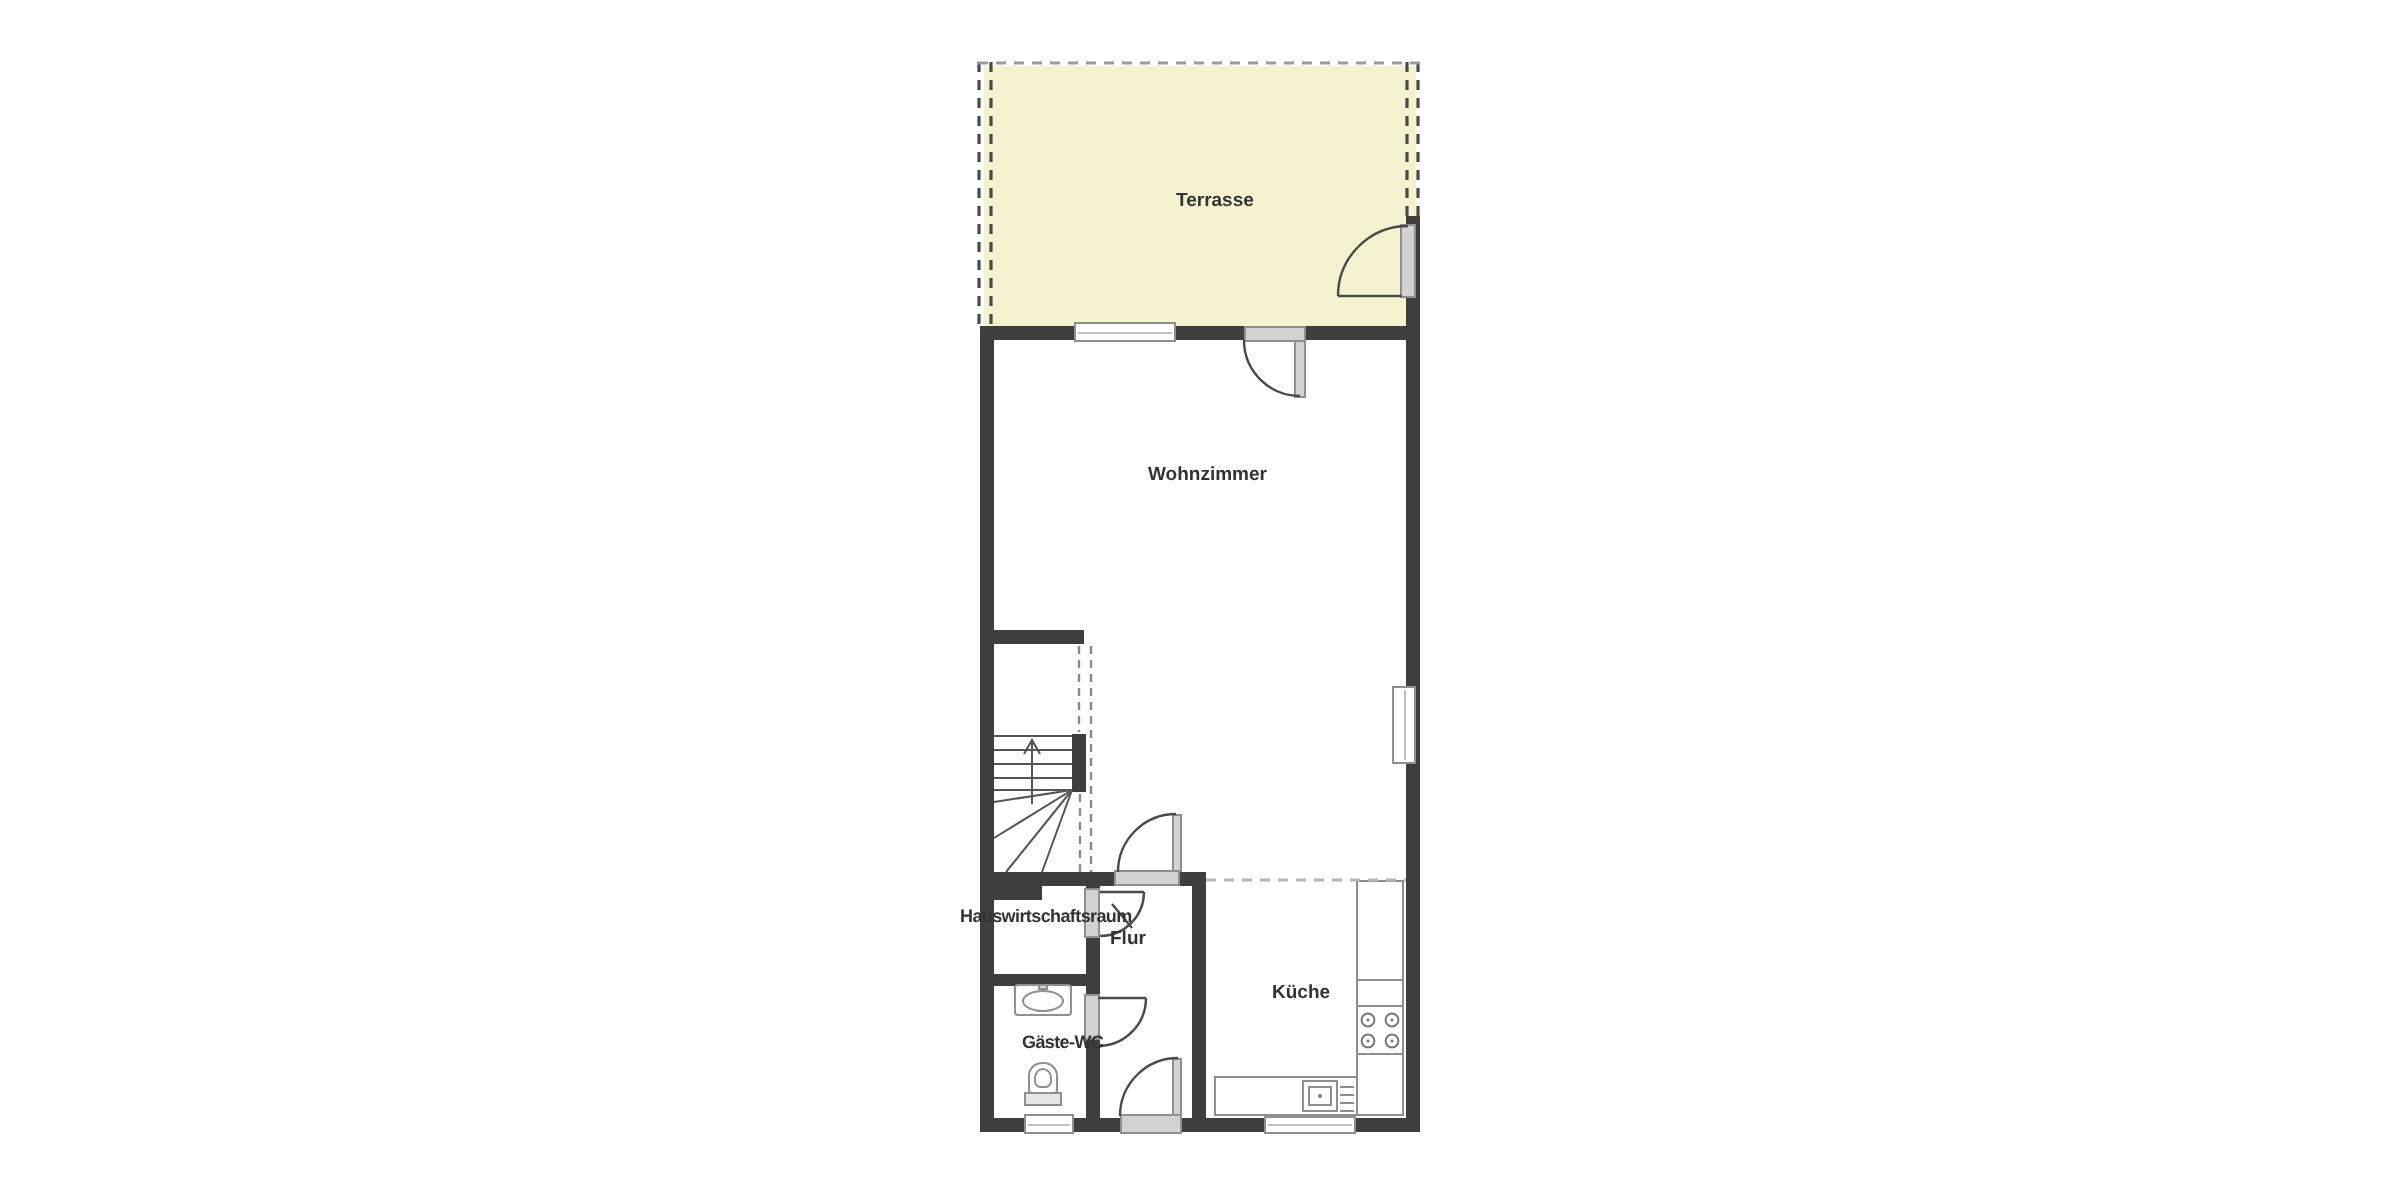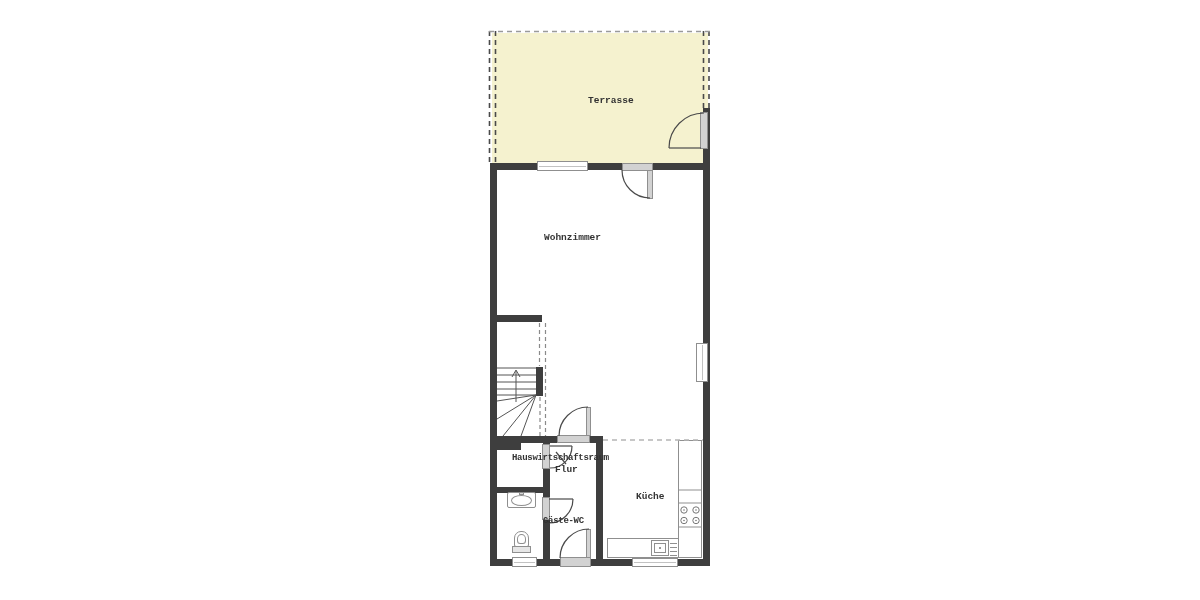--- a/index.html
+++ b/index.html
@@ -1,33 +1,33 @@
 <!DOCTYPE html>
 <html style="--background: #ffffff; --wall: #3e3e3e; --terrace-fill: #f5f2cf; --opening-fill: #d2d2d2; --opening-border: #8f8f8f; --fixture-border: #8f8f8f; --label-text: #333333; --dashed-line: #4a4a4a; --light-dashed-line: #b5b5b5;"><head>
 <meta charset="utf-8">
 <style>
   html,body{margin:0;padding:0;background:var(--background,#fff);}
   #canvas{position:relative;width:1200px;height:600px;overflow:hidden;
-          font-family:Liberation Mono, monospace;background:var(--background,#fff);}
+          font-family:Liberation Sans, sans-serif;background:var(--background,#fff);}
   .wall{position:absolute;background:var(--wall,#3e3e3e);}
   .terrace{position:absolute;background:var(--terrace-fill,#f5f2cf);}
   .opening{position:absolute;background:var(--opening-fill,#d2d2d2);
            border:1px solid var(--opening-border,#8f8f8f);box-sizing:border-box;}
   .window{position:absolute;background:#fff;border:1px solid var(--opening-border,#8f8f8f);
           box-sizing:border-box;}
   .window .pane-line{position:absolute;background:#c2c2c2;}
   .window .pane-line.h{left:1px;right:1px;top:50%;height:1px;margin-top:-0.5px;}
   .window .pane-line.v{top:1px;bottom:1px;left:50%;width:1px;margin-left:-0.5px;}
   .counter{position:absolute;background:#fff;border:1px solid var(--fixture-border,#8f8f8f);
            box-sizing:border-box;}
   .fixture{position:absolute;background:#fff;border:1px solid var(--fixture-border,#8f8f8f);
            box-sizing:border-box;}
   .room-label{position:absolute;font-size:9.5px;font-weight:bold;
               color:var(--label-text,#333);white-space:nowrap;line-height:1;}
-  .room-label.small{font-size:9px;letter-spacing:-0.3px;margin-left:32px;}
+  .room-label.small{font-size:9px;letter-spacing:-0.3px;}
   svg.overlay{position:absolute;left:0;top:0;pointer-events:none;}
   .arc{fill:none;stroke:#4a4a4a;stroke-width:1.2;}
   .thinline{stroke:#4a4a4a;stroke-width:1.2;}
   .tread{stroke:#555;stroke-width:1;}
   .dash-dark{stroke:var(--dashed-line,#555);stroke-width:1.6;stroke-dasharray:5 4;}
   .dash-top{stroke:#9a9a9a;stroke-width:1.6;stroke-dasharray:5 4;}
   .dash-stair{stroke:#8a8a8a;stroke-width:1.2;stroke-dasharray:4 3;}
   .dash-light{stroke:var(--light-dashed-line,#b5b5b5);stroke-width:1.4;stroke-dasharray:5 4;}
   .burner{fill:none;stroke:#777;stroke-width:1;}
   .burner-dot{fill:#777;}
@@ -145,18 +145,18 @@
     <g>
       <line class="counter-line" x1="670" y1="543.5" x2="677" y2="543.5"></line>
       <line class="counter-line" x1="670" y1="547.5" x2="677" y2="547.5"></line>
       <line class="counter-line" x1="670" y1="551.5" x2="677" y2="551.5"></line>
       <line class="counter-line" x1="670" y1="555.5" x2="677" y2="555.5"></line>
       <circle class="burner-dot" cx="660" cy="548" r="1"></circle>
     </g>
   </svg>
 
   <div class="room-label" style="left:588px;top:96px;">Terrasse</div>
-  <div class="room-label" style="left:544px;top:233px;">Wohnzimmer</div>
+  <div class="room-label" style="left:574px;top:233px;">Wohnzimmer</div>
   <div class="room-label small" style="left:480px;top:454px;">Hauswirtschaftsraum</div>
   <div class="room-label" style="left:555px;top:465px;">Flur</div>
   <div class="room-label small" style="left:511px;top:517px;">Gäste-WC</div>
   <div class="room-label" style="left:636px;top:492px;">Küche</div>
 </div>
 
 </body></html>

